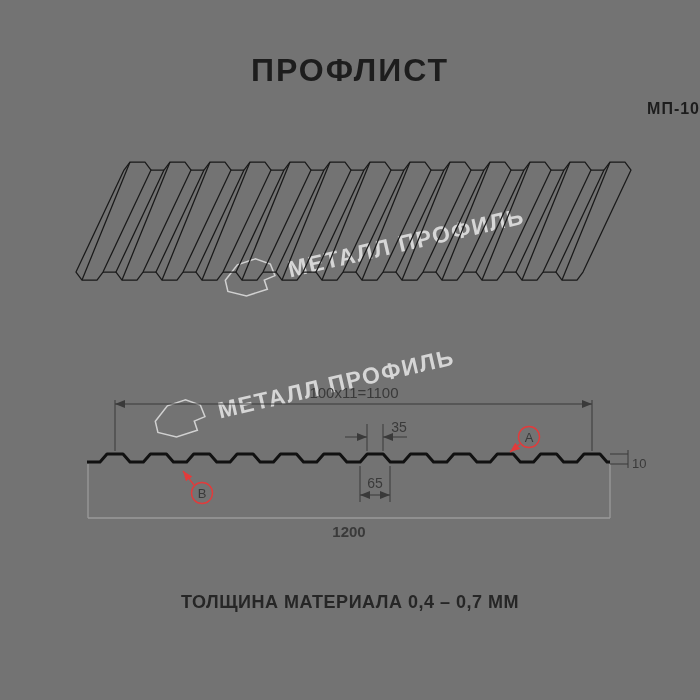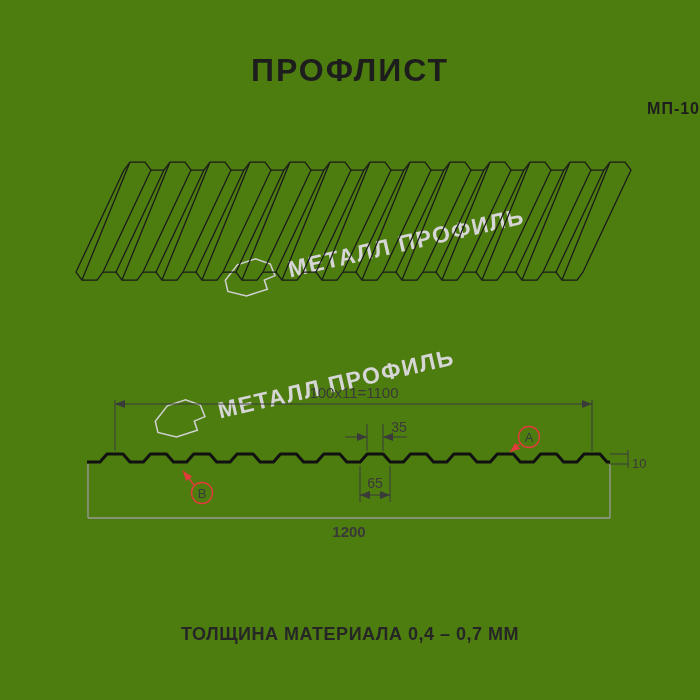--- a/index.html
+++ b/index.html
@@ -1,22 +1,22 @@
 <!DOCTYPE html>
 <html><head>
 <meta charset="utf-8">
 <style>
   html,body{margin:0;padding:0;background:#fff;}
-  #stage{position:relative;width:700px;height:700px;background:#4d7c0f;overflow:hidden;
+  #stage{position:relative;width:700px;height:700px;background:#737373;overflow:hidden;
          font-family:"Liberation Sans",sans-serif;color:#1d1d1d;}
   .title{position:absolute;top:52px;left:0;width:700px;text-align:center;
          font-size:32px;font-weight:bold;letter-spacing:2px;color:#1d1d1d;}
   .subtitle{position:absolute;top:100px;left:0;width:700px;text-align:right;
          font-size:16px;font-weight:bold;letter-spacing:1px;color:#1d1d1d;}
-  .caption{position:absolute;top:624px;left:0;width:700px;text-align:center;
+  .caption{position:absolute;top:592px;left:0;width:700px;text-align:center;
          font-size:18px;font-weight:bold;letter-spacing:.5px;color:#262626;}
   .wm{position:absolute;display:flex;align-items:center;gap:10px;
       transform:rotate(-13deg);transform-origin:0 50%;pointer-events:none;}
   .wm .wm-text{font-size:23px;font-weight:bold;letter-spacing:1.5px;color:#d6d6d6;white-space:nowrap;}
   #wm1{left:222px;top:266px;}
   #wm2{left:152px;top:407px;}
   svg{display:block;}
   svg text{font-family:"Liberation Sans",sans-serif;fill:#3a3a3a;}
   .thin{stroke:#3a3a3a;stroke-width:1;fill:none;}
   .boxline{stroke:#9a9a9a;stroke-width:1.3;fill:none;}

